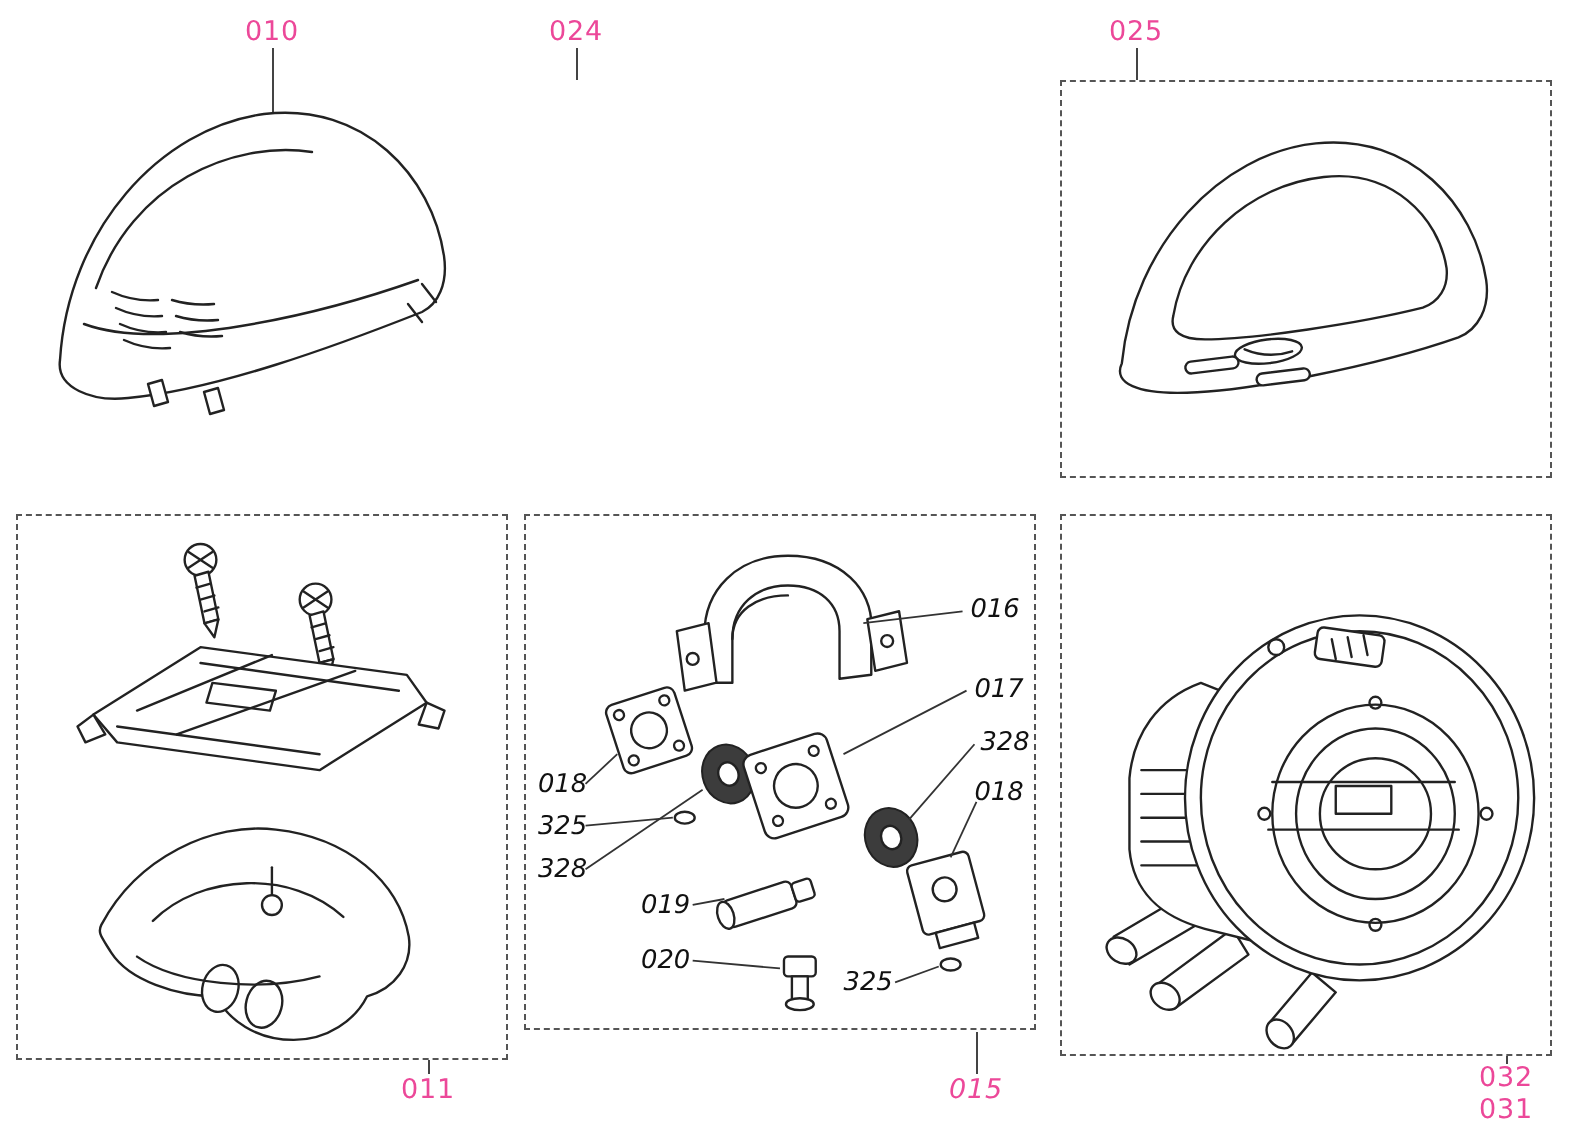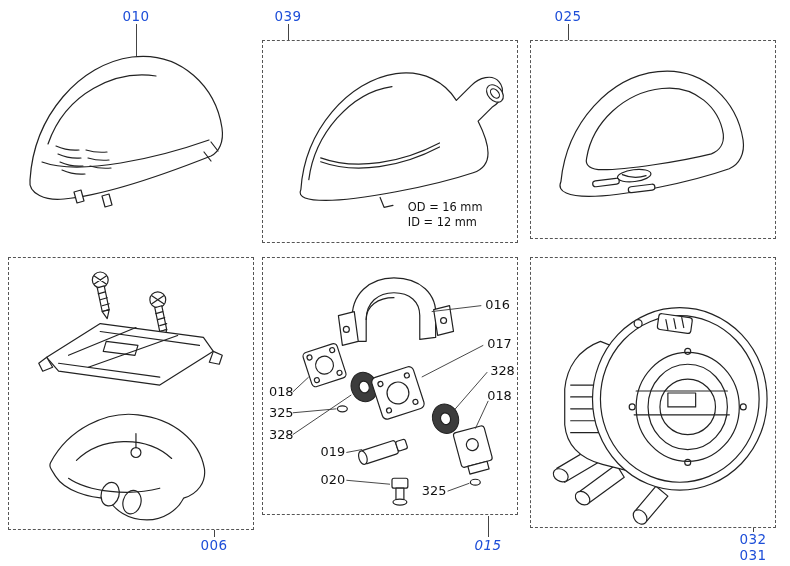--- a/index.html
+++ b/index.html
@@ -4,47 +4,47 @@
 <style>
   html,body { margin:0; padding:0; background:#ffffff; }
   .sheet {
     position:relative; width:790px; height:566px; background:#ffffff;
     font-family:"DejaVu Sans", sans-serif; overflow:hidden;
   }
   .panel { position:absolute; box-sizing:border-box; }
   .panel.dashed { border:1px dashed #555; }
   .plabel {
     position:absolute; transform:translateX(-50%);
-    font-size:13.5px; color:#1d4ed8; letter-spacing:0.4px; white-space:nowrap;
+    font-size:13.5px; color:#ec4899; letter-spacing:0.4px; white-space:nowrap;
   }
   .leader { position:absolute; width:1px; background:#444; }
   svg { display:block; width:100%; height:100%; }
   svg text { font-family:"DejaVu Sans", sans-serif; font-size:13px; fill:#111; }
   svg text.note { font-size:11.5px; }
   .ln { fill:none; stroke:#222; stroke-width:1.2; stroke-linecap:round; stroke-linejoin:round; }
   .fw { fill:#ffffff; stroke:#222; stroke-width:1.2; stroke-linejoin:round; }
   .dk { fill:#3c3c3c; stroke:#222; stroke-width:1; }
   .ld { fill:none; stroke:#333; stroke-width:0.9; }
 </style>
 </head>
 <body>
 
 <div class="sheet">
 
   <span class="plabel" style="left:136px; top:8px;">010</span>
   <div class="leader" style="left:136px; top:24px; height:34px;"></div>
 
-  <span class="plabel" style="left:288px; top:8px;">039</span>
+  <span class="plabel" style="left:288px; top:8px;">024</span>
   <div class="leader" style="left:288px; top:24px; height:16px;"></div>
 
   <span class="plabel" style="left:568px; top:8px;">025</span>
   <div class="leader" style="left:568px; top:24px; height:16px;"></div>
 
   <div class="leader" style="left:214px; top:530px; height:7px;"></div>
-  <span class="plabel" style="left:214px; top:537px;">006</span>
+  <span class="plabel" style="left:214px; top:537px;">011</span>
 
   <div class="leader" style="left:488px; top:516px; height:21px;"></div>
   <span class="plabel" style="left:488px; top:537px;font-style:italic;">015</span>
 
   <div class="leader" style="left:753px; top:528px; height:4px;"></div>
   <span class="plabel" style="left:753px; top:531px;">032</span>
   <span class="plabel" style="left:753px; top:547px;">031</span>
 
   <div class="panel" style="left:8px; top:30px; width:245px; height:212px;">
     <svg viewBox="0 0 245 212">
@@ -59,35 +59,20 @@
         <path class="ln" d="M78,120 q10,3 21,2"></path>
         <path class="ln" d="M80,128 q10,3 21,2"></path>
         <path class="ln" d="M82,136 q10,3 21,2"></path>
         <path class="ln" d="M203,112 l7,9 M196,122 l7,9"></path>
         <path class="fw" d="M66,162 l3,11 l7,-2 l-3,-11 z"></path>
         <path class="fw" d="M94,166 l3,11 l7,-2 l-3,-11 z"></path>
       </g>
     </svg>
   </div>
 
-  <div class="panel dashed" style="left:262px; top:40px; width:256px; height:203px;">
-    <svg viewBox="0 0 256 203">
-      <g>
-        <path class="fw" d="M38,150 C42,90 86,40 134,33 C162,29 184,42 195,60 L210,45 C218,37 231,33 238,41 C245,49 241,61 231,67 L217,81 C223,93 227,104 227,113 C227,123 221,130 212,133 C170,147 96,161 63,161 C45,161 34,158 38,150 Z"></path>
-        <ellipse class="fw" cx="234" cy="53" rx="7" ry="10" transform="rotate(-42 234 53)"></ellipse>
-        <ellipse class="ln" cx="234" cy="53" rx="3.5" ry="5.5" transform="rotate(-42 234 53)"></ellipse>
-        <path class="ln" d="M46,140 C52,94 88,52 130,46"></path>
-        <path class="ln" d="M58,118 C94,131 140,123 178,103"></path>
-        <path class="ln" d="M58,122 C94,135 140,127 178,107"></path>
-        <path class="ln" d="M118,158 l4,10 l9,-2"></path>
-      </g>
-      <text class="note" x="146" y="172">OD = 16 mm</text>
-      <text class="note" x="146" y="187">ID = 12 mm</text>
-    </svg>
-  </div>
 
   <div class="panel dashed" style="left:530px; top:40px; width:246px; height:199px;">
     <svg viewBox="0 0 246 199">
       <g>
         <path class="fw" d="M30,142 C36,82 80,36 128,31 C176,26 208,62 214,100 C216,114 210,125 200,129 C160,143 92,157 58,157 C40,157 25,153 30,142 Z"></path>
         <path class="fw" d="M56,118 C62,82 94,52 132,48 C166,44 190,68 194,94 C195,104 190,111 182,114 C150,122 96,130 72,130 C60,130 54,126 56,118 Z"></path>
         <ellipse class="fw" cx="104" cy="136" rx="17" ry="6" transform="rotate(-7 104 136)"></ellipse>
         <path class="ln" d="M92,135 q12,5 24,1"></path>
         <rect class="fw" x="62" y="140" width="27" height="6" rx="3" transform="rotate(-7 75 143)"></rect>
         <rect class="fw" x="98" y="146" width="27" height="6" rx="3" transform="rotate(-7 111 149)"></rect>
@@ -124,21 +109,21 @@
         <path class="ln" d="M68,204 C92,180 138,178 164,202"></path>
         <circle class="fw" cx="128" cy="196" r="5"></circle>
         <path class="ln" d="M128,191 v-14"></path>
         <ellipse class="fw" cx="102" cy="238" rx="9" ry="12" transform="rotate(15 102 238)"></ellipse>
         <ellipse class="fw" cx="124" cy="246" rx="9" ry="12" transform="rotate(15 124 246)"></ellipse>
         <path class="ln" d="M60,222 C80,236 122,240 152,232"></path>
       </g>
     </svg>
   </div>
 
-  <div class="panel dashed" style="left:262px; top:257px; width:256px; height:258px;">
+  <div class="panel dashed" style="left:262px; top:257px; width:256px; height:258px;font-style:italic;">
     <svg viewBox="0 0 256 258">
       <g>
         <path class="fw" d="M90,64 C88,36 108,20 132,20 C158,20 176,36 174,60 L174,80 L158,82 L158,58 C158,44 148,35 132,35 C116,35 104,45 104,62 L104,84 L90,84 Z"></path>
         <path class="fw" d="M76,58 l16,-4 l4,30 l-16,4 z"></path>
         <path class="fw" d="M172,52 l16,-4 l4,26 l-16,4 z"></path>
         <circle class="ln" cx="84" cy="72" r="3"></circle>
         <circle class="ln" cx="182" cy="63" r="3"></circle>
         <path class="ln" d="M104,62 C104,48 116,40 132,40"></path>
       </g>
       <g transform="rotate(-18 62 108)">

